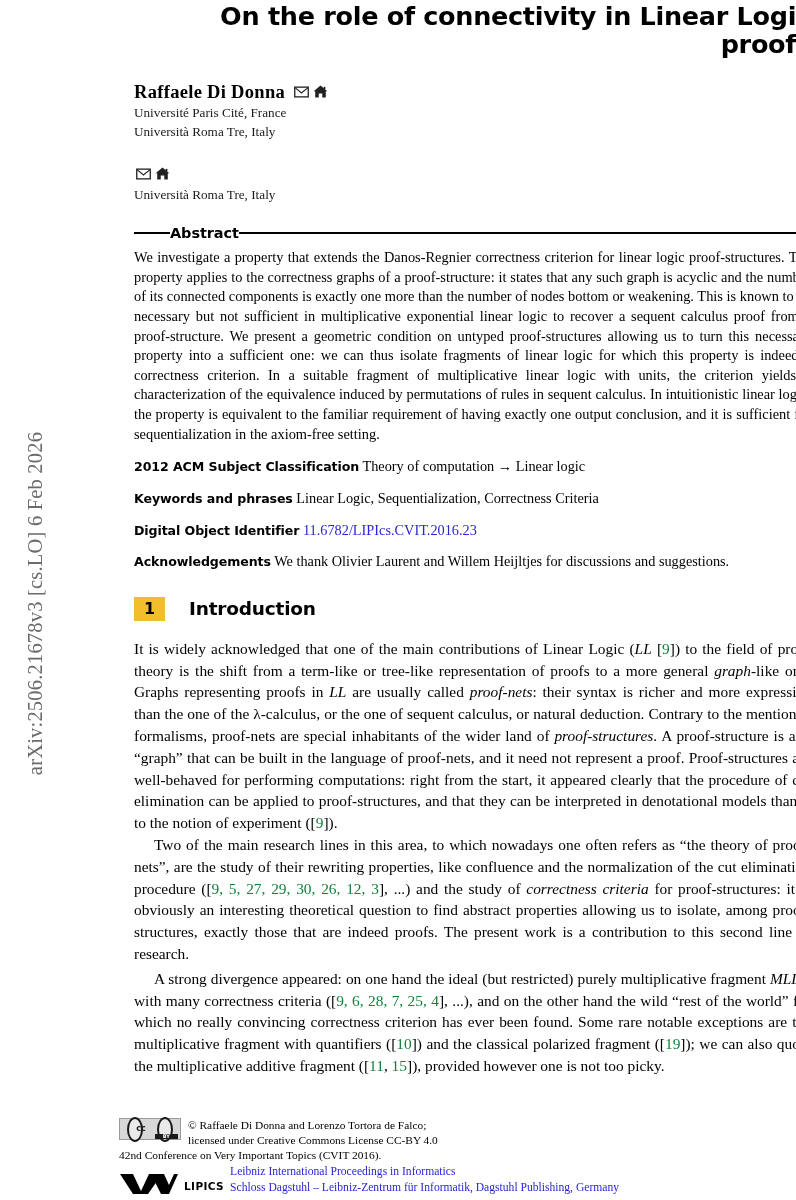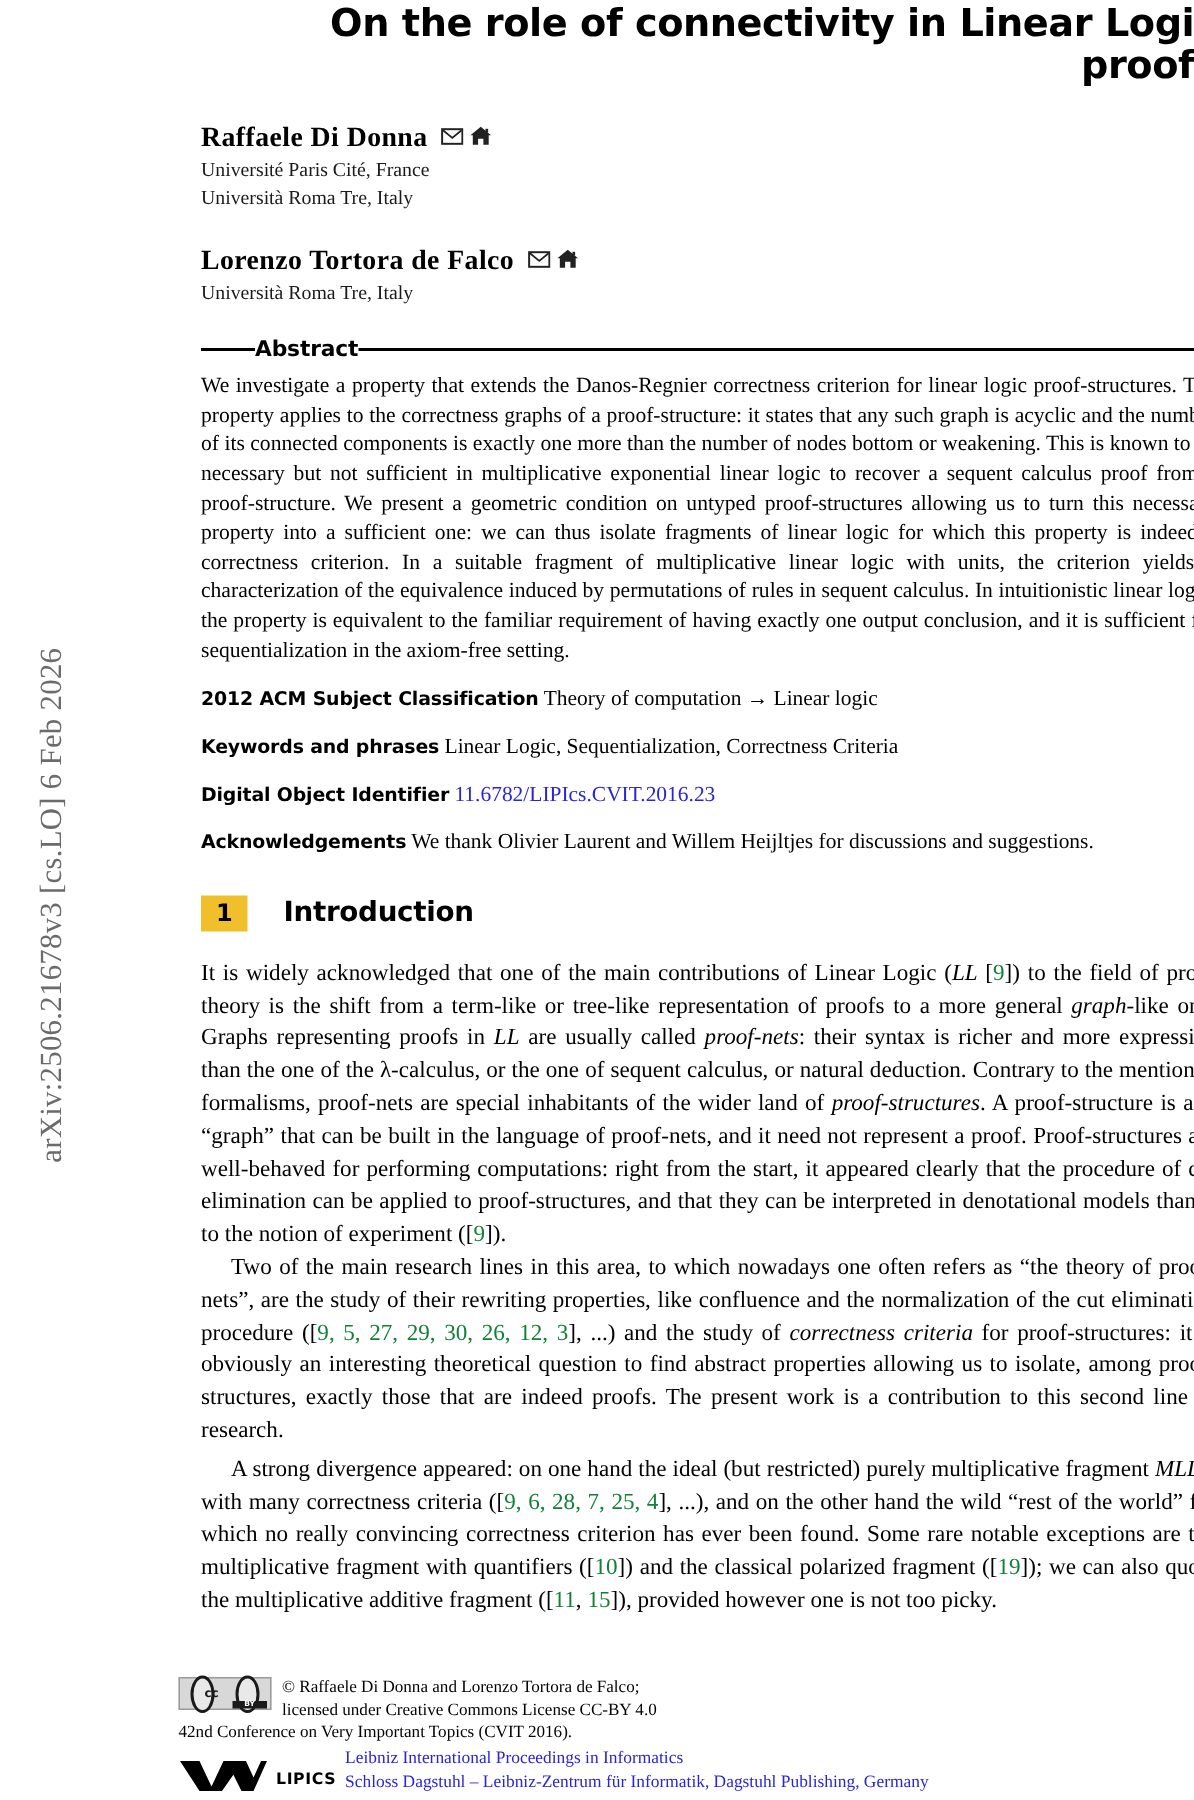--- a/index.html
+++ b/index.html
@@ -276,21 +276,20 @@
           </svg>
         </span>
       </span>
     </div>
     <div class="affil">Université Paris Cité, France</div>
     <div class="affil">Università Roma Tre, Italy</div>
   </div>
 
   <div class="author-block">
     <div class="author-name">
-      <span>Lorenzo Tortora de Falco</span>
       <span class="author-icons">
         <span class="ico">
           <svg width="15" height="12" viewBox="0 0 16 12">
             <rect x="0.8" y="0.8" width="14.4" height="10.4" fill="none" stroke="#222" stroke-width="1.4"></rect>
             <path d="M1.4 1.6 L8 7 L14.6 1.6" fill="none" stroke="#222" stroke-width="1.3"></path>
           </svg>
         </span>
         <span class="ico">
           <svg width="15" height="13" viewBox="0 0 16 14">
             <path d="M8 0.6 L0.6 6.6 L2.3 6.6 L2.3 13.4 L6.1 13.4 L6.1 9.2 L9.9 9.2 L9.9 13.4 L13.7 13.4 L13.7 6.6 L15.4 6.6 Z" fill="#222"></path>

